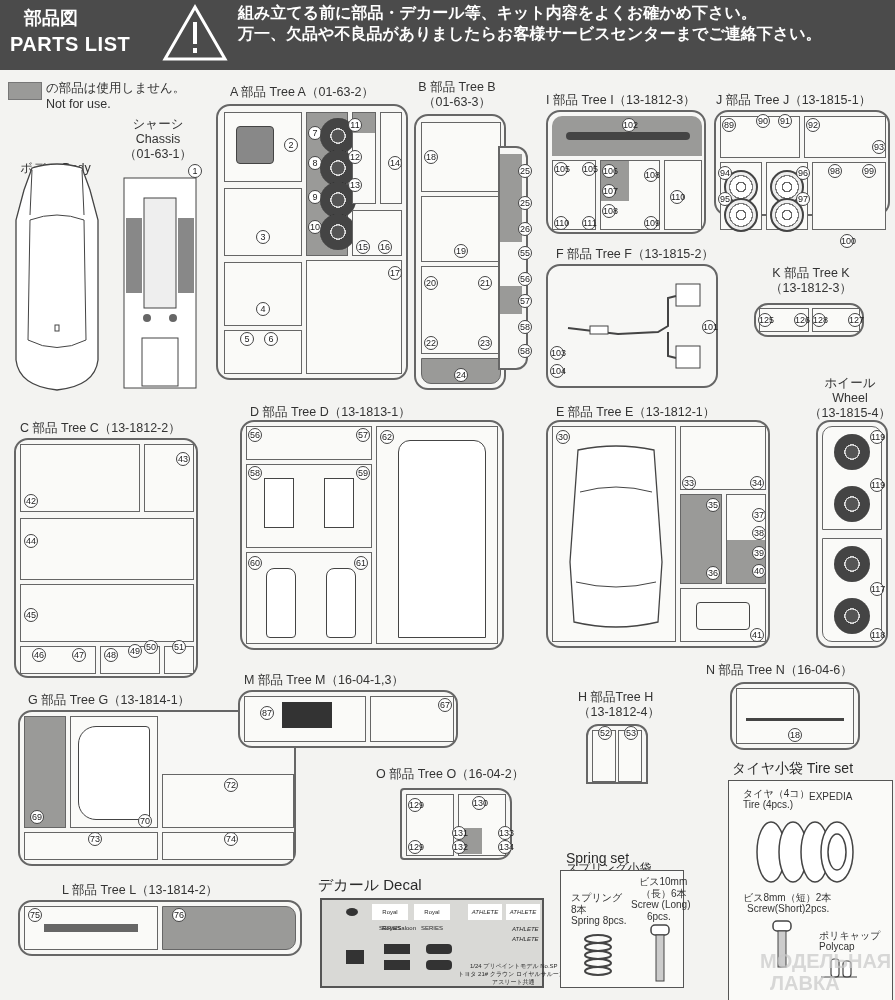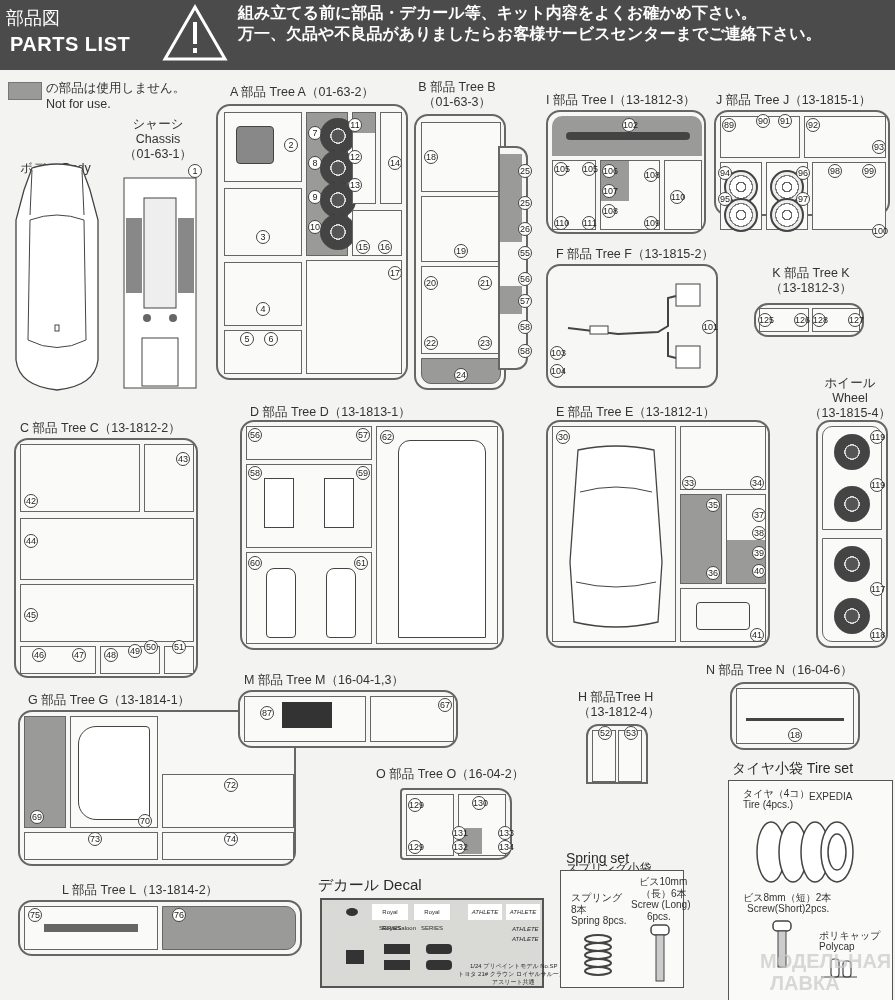--- a/index.html
+++ b/index.html
@@ -1,19 +1,19 @@
 <!DOCTYPE html>
 <html><head>
 <meta charset="utf-8">
 <style>
   html,body{margin:0;padding:0;}
   body{width:895px;height:1000px;background:#f3f3f1;position:relative;overflow:hidden;font-family:"Liberation Sans","DejaVu Sans",sans-serif;color:#2a2a2a;}
   .abs{position:absolute;}
   #hdr{left:0;top:0;width:895px;height:70px;background:#4b4b4b;color:#fff;}
-  #hdr .jp-title{left:6px;top:6px;font-size:18px;font-weight:normal;}
+  #hdr .jp-title{left:24px;top:6px;font-size:18px;font-weight:bold;}
   #hdr .en-title{left:10px;top:33px;font-size:20px;font-weight:bold;letter-spacing:0.5px;}
   #hdr .warn{left:162px;top:4px;width:66px;height:58px;}
   #hdr .l1{left:238px;top:3px;font-size:16px;font-weight:bold;white-space:nowrap;}
   #hdr .l2{left:238px;top:24px;font-size:16px;font-weight:bold;white-space:nowrap;}
   #hdr .l3{left:238px;top:48px;font-size:12px;white-space:nowrap;}
   .lbl{font-size:12.5px;color:#333;white-space:nowrap;}
   .lblc{font-size:12.5px;color:#333;text-align:center;line-height:15px;white-space:nowrap;}
   .tree{border:2px solid #666;border-radius:14px;background:#f7f7f5;box-sizing:border-box;}
   .cell{border:1.5px solid #666;background:#fafaf8;box-sizing:border-box;}
   .grey{background:#9a9a98 !important;}
@@ -172,21 +172,21 @@
   <div class="abs num" style="left:2px;top:54px;">94</div>
   <div class="abs num" style="left:2px;top:80px;">95</div>
   <div class="abs cell" style="left:50px;top:50px;width:42px;height:68px;"></div>
   <div class="abs disc" style="left:54px;top:58px;"></div>
   <div class="abs disc" style="left:54px;top:86px;"></div>
   <div class="abs num" style="left:80px;top:54px;">96</div>
   <div class="abs num" style="left:80px;top:80px;">97</div>
   <div class="abs cell" style="left:96px;top:50px;width:74px;height:68px;"></div>
   <div class="abs num" style="left:112px;top:52px;">98</div>
   <div class="abs num" style="left:146px;top:52px;">99</div>
-  <div class="abs num" style="left:124px;top:112px;margin-left:32px;">100</div>
+  <div class="abs num" style="left:124px;top:122px;">100</div>
 </div>
 
 <div class="abs lbl" style="left:556px;top:246px;">F 部品 Tree F（13-1815-2）</div>
 <div class="abs tree" style="left:546px;top:264px;width:172px;height:124px;">
   <svg class="abs" style="left:10px;top:10px;width:150px;height:100px;" viewBox="0 0 150 100">
     <rect x="118" y="8" width="24" height="22" fill="#fff" stroke="#444"></rect>
     <rect x="118" y="70" width="24" height="22" fill="#fff" stroke="#444"></rect>
     <path d="M10,52 L60,58 L100,56 L110,50 L110,22 L118,20 M110,56 L110,80 L118,82" fill="none" stroke="#444" stroke-width="2"></path>
     <rect x="32" y="50" width="18" height="8" fill="#fff" stroke="#444"></rect>
   </svg>

